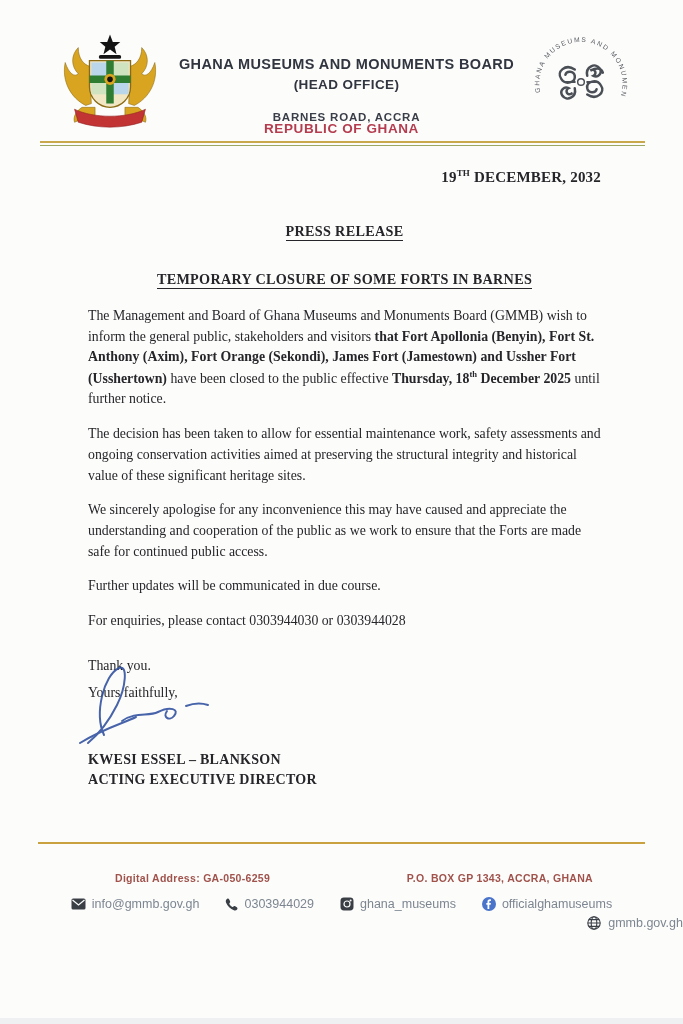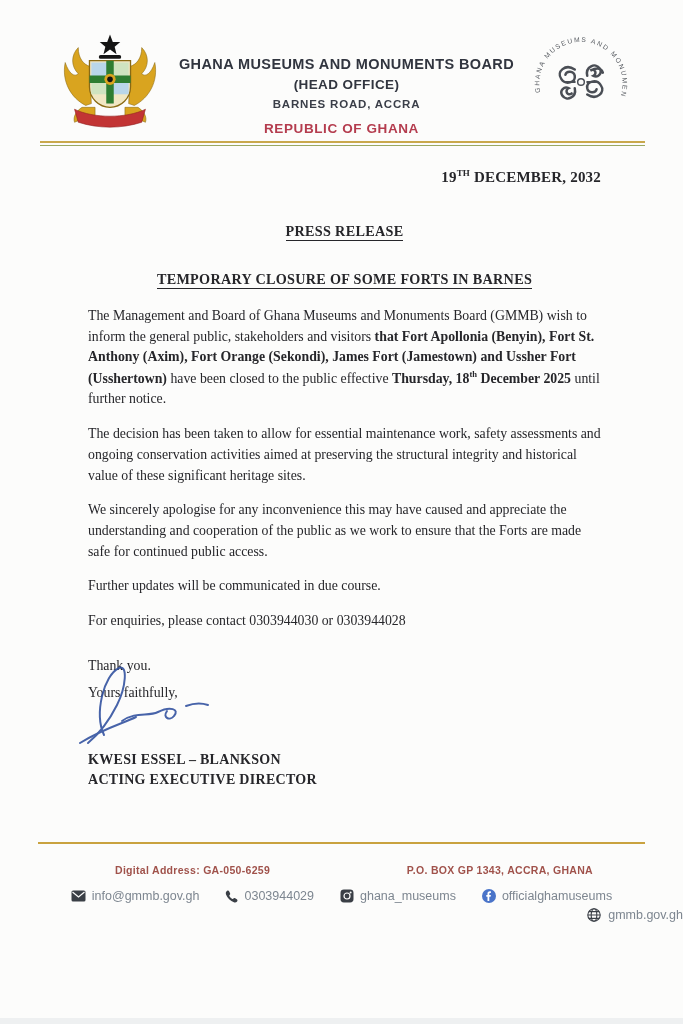--- a/index.html
+++ b/index.html
@@ -11,21 +11,21 @@
   
   .letterhead { position:absolute; top:30px; left:40px; width:603px; height:110px; }
   .coat { position:absolute; left:14px; top:2px; }
   .seal { position:absolute; right:10px; top:0; }
   .head-center {
     position:absolute; left:130px; right:120px; top:24px; text-align:center;
     font-family:"Liberation Sans", sans-serif; color:#31353f;
   }
   .org-name { font-size:14.5px; font-weight:bold; letter-spacing:.4px; line-height:1.45; }
   .office   { font-size:13.5px; font-weight:bold; letter-spacing:.4px; line-height:1.5; }
-  .addr     { font-size:11.5px; font-weight:bold; letter-spacing:.8px; margin-top:3px; color:#3a3e48; }
+  .addr     { font-size:11.5px; font-weight:bold; letter-spacing:.8px; margin-top:16px; color:#3a3e48; }
   .republic {
     position:absolute; top:121px; left:0; width:100%; text-align:center;
     font-family:"Liberation Sans", sans-serif; font-weight:bold;
     font-size:13.5px; letter-spacing:.6px; color:#b43c4e;
   }
   .rule-wrap { position:absolute; top:141px; left:40px; width:605px; }
   .rule-gold  { height:0; border-top:2px solid #c9a84c; }
   .rule-green { height:0; border-top:1.6px solid #9aa862; margin-top:2px; }
 
   
@@ -43,21 +43,21 @@
   .salutation { margin-top:7px; }
   .closing-block { position:relative; }
   .signature { position:absolute; left:-14px; top:-24px; pointer-events:none; }
   .signatory { margin-top:46px; font-weight:bold; letter-spacing:.3px; font-size:14px; line-height:1.45; }
   .signatory div { white-space:nowrap; }
 
   
   .footer { position:absolute; left:0; top:842px; width:683px;
             font-family:"Liberation Sans", sans-serif; }
   .footer-rule { margin:0 38px; border-top:2px solid #c9a23f; }
-  .footer-row1 { display:flex; justify-content:space-between; padding:20px 90px 0 115px;
+  .footer-row1 { display:flex; justify-content:space-between; padding:28px 90px 0 115px;
                  font-size:10.5px; font-weight:bold; letter-spacing:.3px; color:#a0524b; }
   .footer-row2 { display:flex; justify-content:center; gap:26px; margin-top:13px;
                  font-size:12.5px; color:#7d8690; align-items:flex-start; }
   .footer-row3 { display:flex; justify-content:flex-end; gap:7px; margin-top:5px;
                  font-size:12.5px; color:#7d8690; align-items:center; }
   .contact { display:flex; align-items:center; gap:6px; }
   .page-edge { position:absolute; left:0; bottom:0; width:100%; height:6px; background:#eef0f1; }
 </style>
 </head>
 <body>

